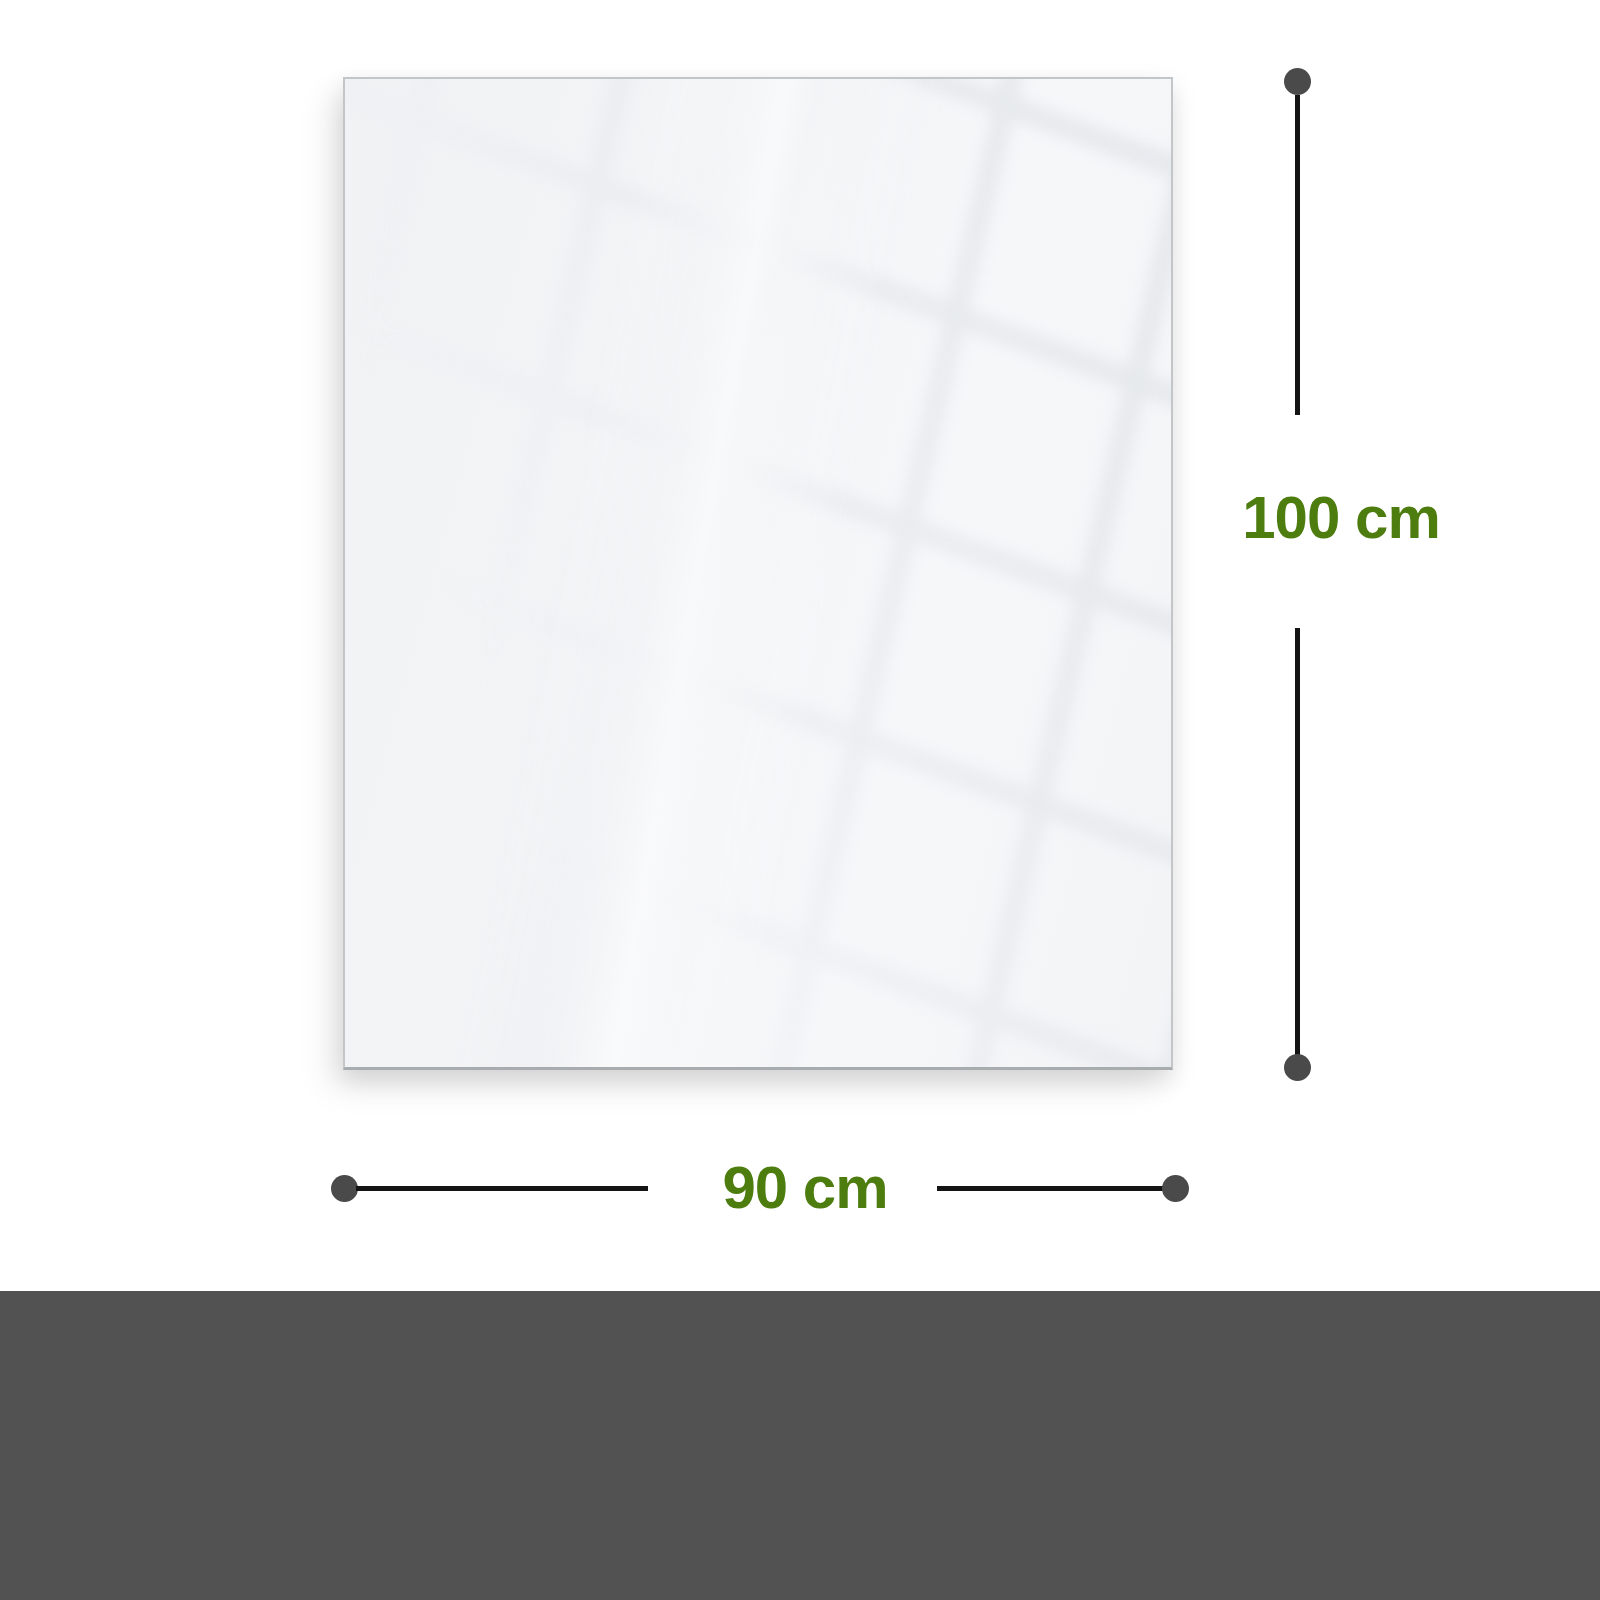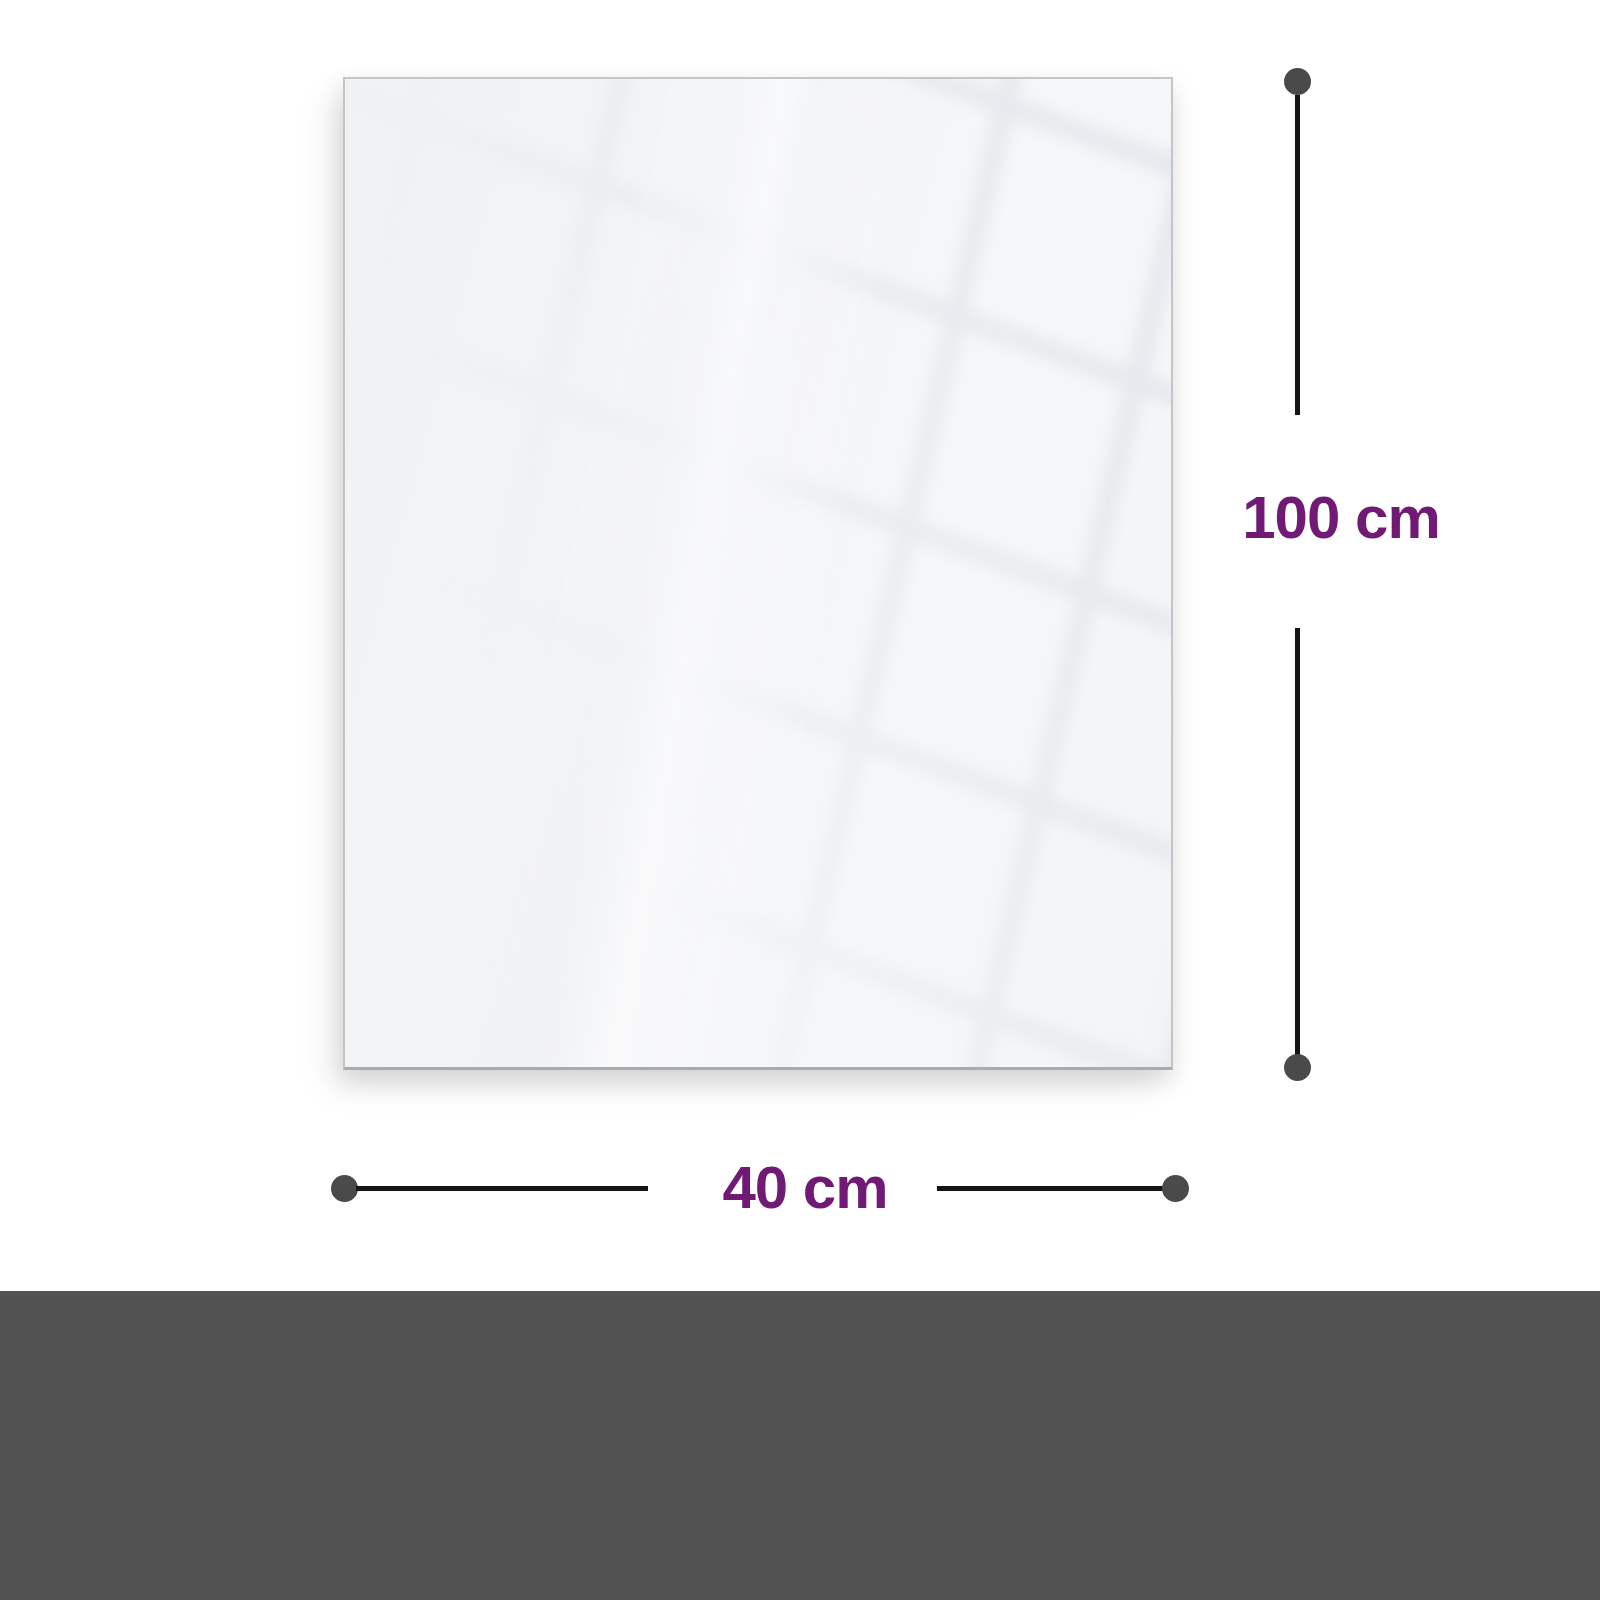--- a/index.html
+++ b/index.html
@@ -73,21 +73,21 @@
     width: 5px;
     background: #141414;
   }
   .dim-line-h {
     position: absolute;
     height: 5px;
     background: #141414;
   }
   .dim-label {
     position: absolute;
-    color: #701a75;
+    color: #4d7c0f;
     font-weight: 700;
     font-size: 60px;
     line-height: 1;
     letter-spacing: -1px;
     text-align: center;
     white-space: nowrap;
   }
   #height-dot-top    { left: 1284px; top: 68px; }
   #height-dot-bottom { left: 1284px; top: 1054px; }
   #height-line-top    { left: 1295px; top: 95px;  height: 320px; }
@@ -125,21 +125,21 @@
     <div class="dim-dot" id="height-dot-top"></div>
     <div class="dim-line-v" id="height-line-top"></div>
     <div class="dim-label" id="height-label">100 cm</div>
     <div class="dim-line-v" id="height-line-bottom"></div>
     <div class="dim-dot" id="height-dot-bottom"></div>
   </div>
 
   <div>
     <div class="dim-dot" id="width-dot-left"></div>
     <div class="dim-line-h" id="width-line-left"></div>
-    <div class="dim-label" id="width-label">40 cm</div>
+    <div class="dim-label" id="width-label">90 cm</div>
     <div class="dim-line-h" id="width-line-right"></div>
     <div class="dim-dot" id="width-dot-right"></div>
   </div>
 
   <div class="footer">
     
     
   </div>
 
 </div>

